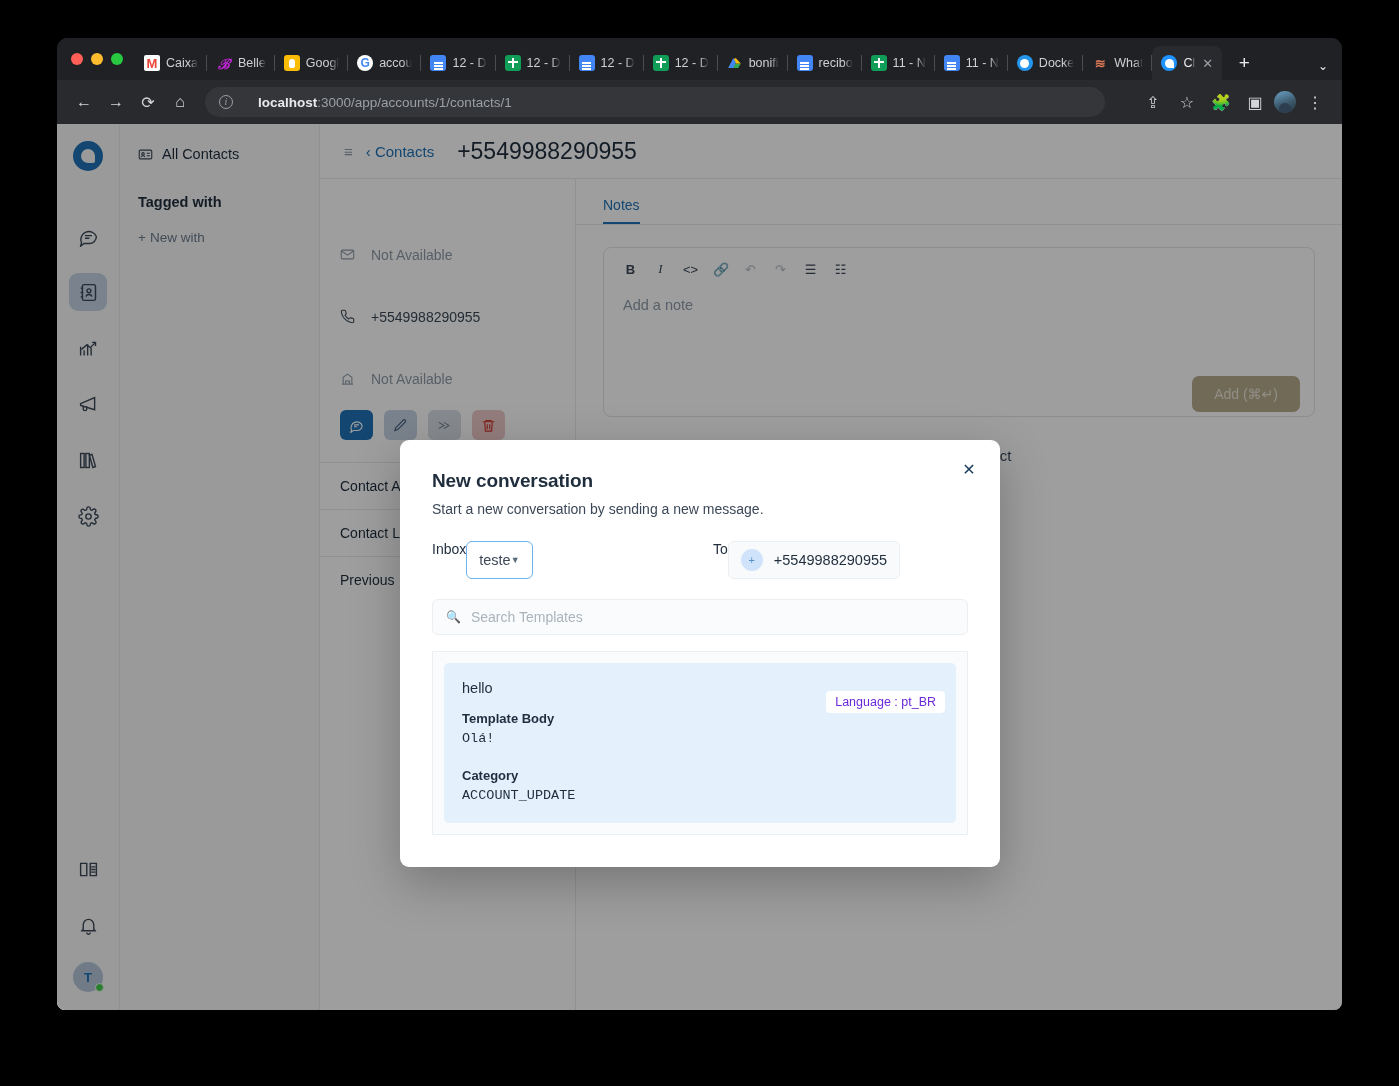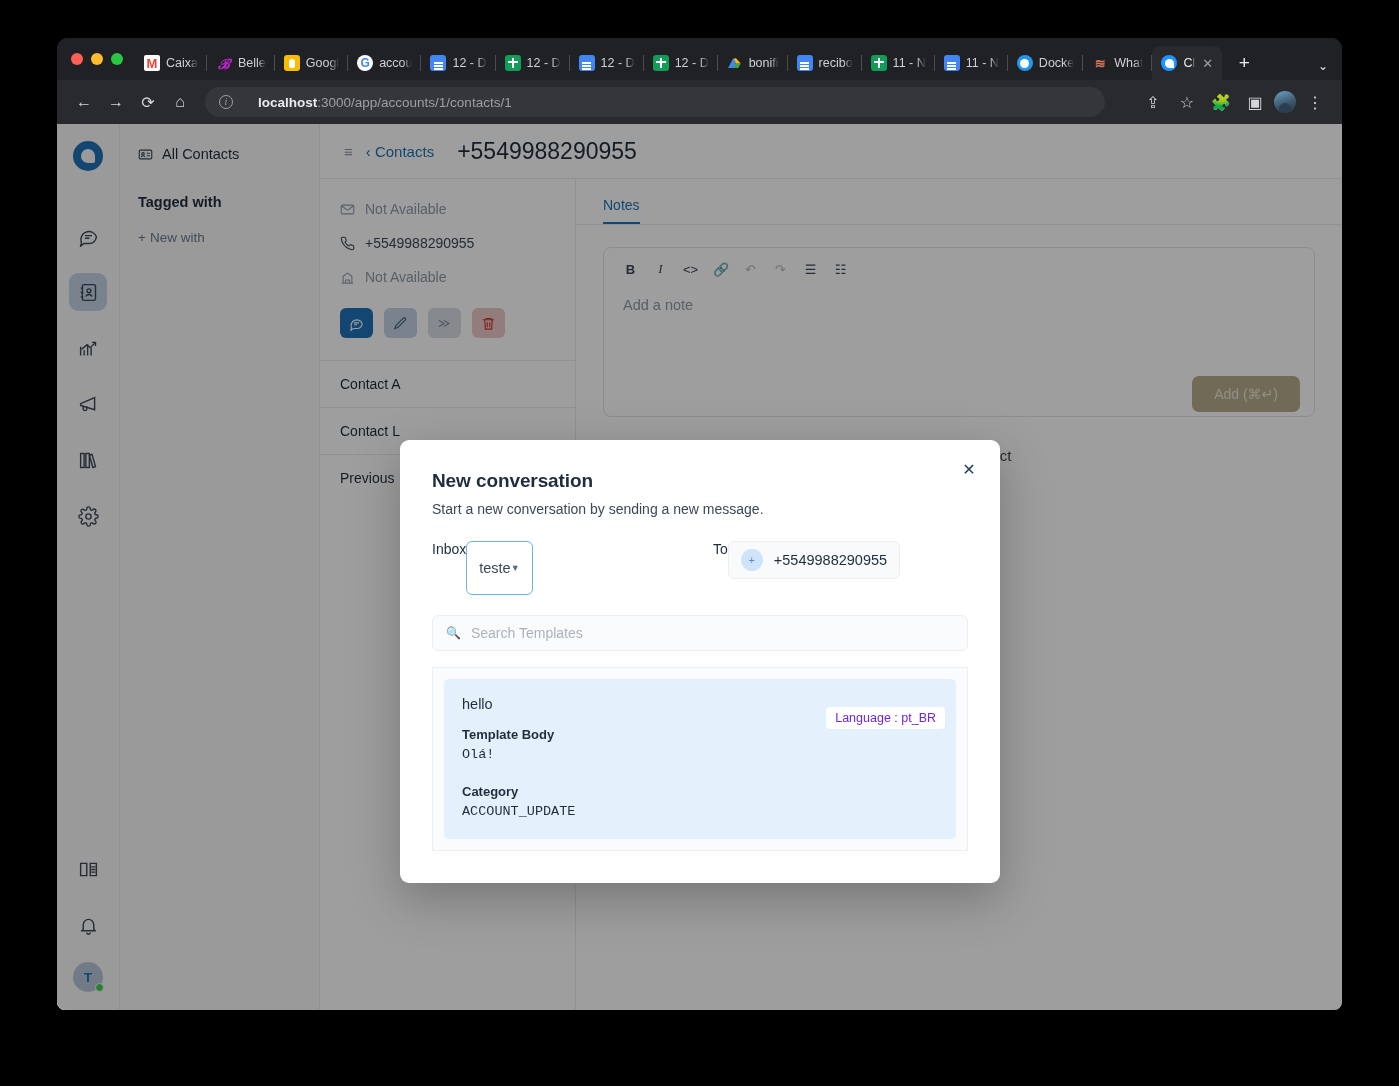--- a/index.html
+++ b/index.html
@@ -193,23 +193,23 @@
   }
   .newlabel {
     margin-top: 20px; font-size: 13.5px; color: #6b7b8d;
     display:flex; align-items:center; gap: 4px;
   }
 
   
   .detailcol { width: 256px; border-right: 1px solid #e8eaed; flex-shrink: 0; }
   .detail-body { padding: 22px 0 0 0; }
   .info-row {
-    display:flex; align-items:flex-end; gap: 10px;
+    display:flex; align-items:flex-start; gap: 16px;
     padding: 0 20px; margin-bottom: 18px;
-    font-size: 14px; color: #3c4858;
+    font-size: 14px; color: #3c4858; margin-top: 46px;
   }
   .info-row.muted { color: #8e9aa8; }
   .info-row svg { width: 15px; height: 15px; flex-shrink:0; }
   .action-row { display: flex; gap: 11px; padding: 5px 20px 22px; }
   .act {
     width: 33px; height: 30px; border-radius: 6px;
     display:flex;align-items:center;justify-content:center;
   }
   .act.primary { background:#1f73b7; color:#fff; }
   .act.secondary { background:#c5d4e4; color:#3c5a78; }
@@ -269,21 +269,21 @@
     color:#20405f; font-size: 16px;
   }
   .modal h2 { font-size: 19px; color:#1f2d3d; font-weight: 700; letter-spacing: -.1px; }
   .modal .sub { margin-top: 9px; font-size: 14px; color:#3c4858; }
   .field-row { display:flex; gap: 17px; margin-top: 24px; }
   .field { display:flex; flex-direction: row; }
   .field.inbox { width: 264px; }
   .field.to { flex: 1; }
   .field label { font-size: 14px; color:#1f2d3d; margin-bottom: 9px; }
   .select-box {
-    height: 54px; border: 1px solid #6cb2ef; border-radius: 6px;
+    height: 38px; border: 1px solid #6cb2ef; border-radius: 6px;
     display:flex; align-items:center; padding: 0 12px;
     font-size: 14.5px; color:#3c4858; position: relative;
   }
   .select-box .caret {
     margin-left:auto; color:#5a6a7a; font-size: 9px;
   }
   .to-box {
     height: 38px; background:#f9fafb; border: 1px solid #eceff2; border-radius: 6px;
     display:flex; align-items:center; gap: 11px; padding: 0 12px;
     font-size: 14.5px; color:#1f2d3d;

